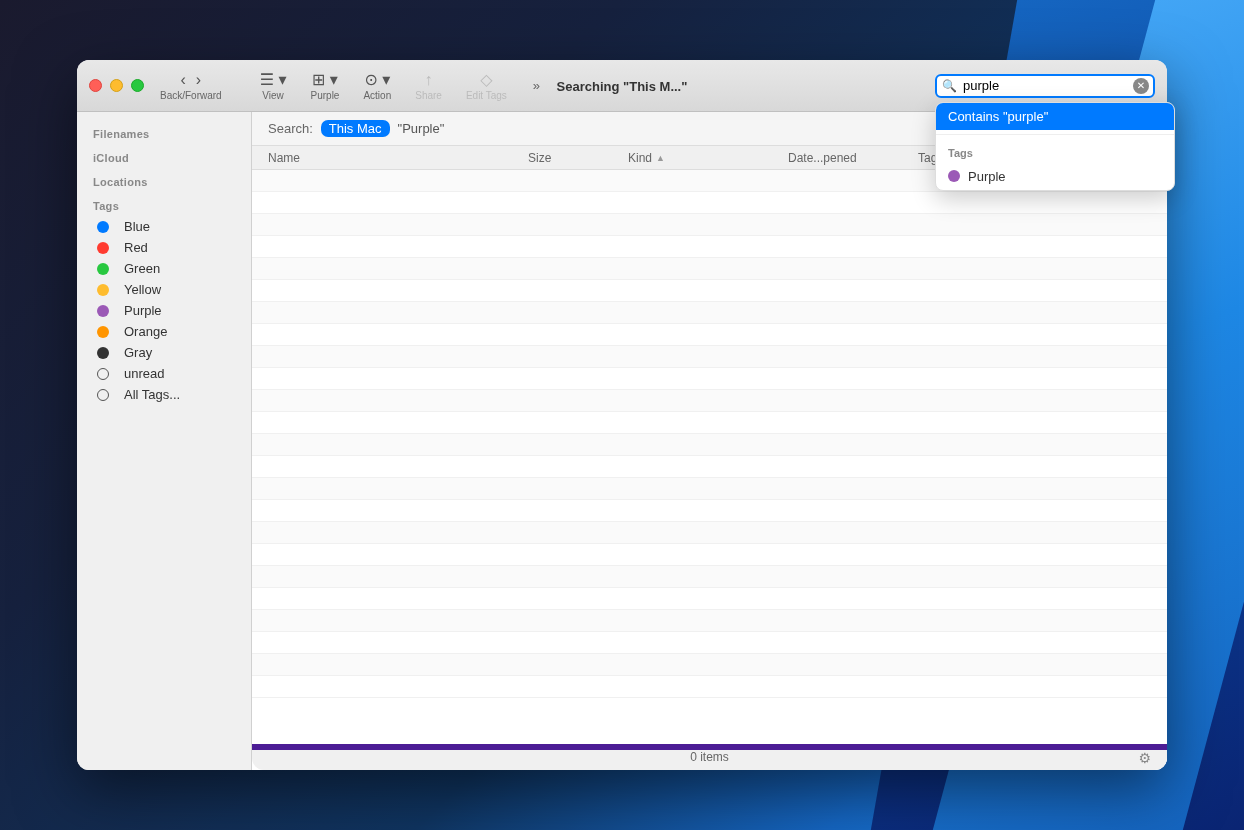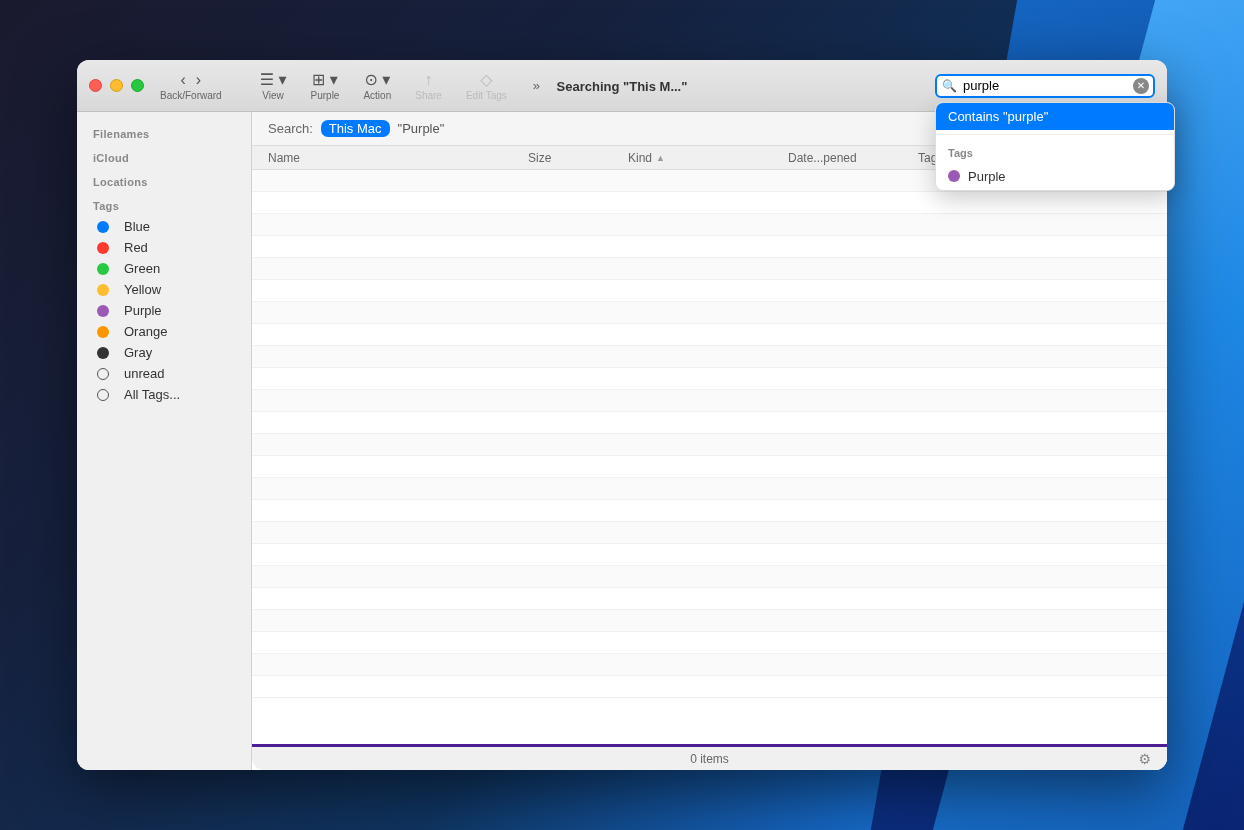--- a/index.html
+++ b/index.html
@@ -345,23 +345,22 @@
       border-bottom: 1px solid #f0f0f0;
     }
 
     .file-row:nth-child(odd) { background: #fafafa; }
     .file-row:nth-child(even) { background: white; }
 
     
     .status-bar {
       height: 26px;
       background: #f0f0f0;
-      border-top: 3px solid #4c1d95;
-      display: flex;
-      align-items: center;
+      border-top: 6px solid #4c1d95;
+      display: flex;
       justify-content: center;
       font-size: 12px;
       color: #666;
       flex-shrink: 0;
       border-radius: 0 0 12px 12px;
     }
 
     .status-gear {
       position: absolute;
       right: 16px;

